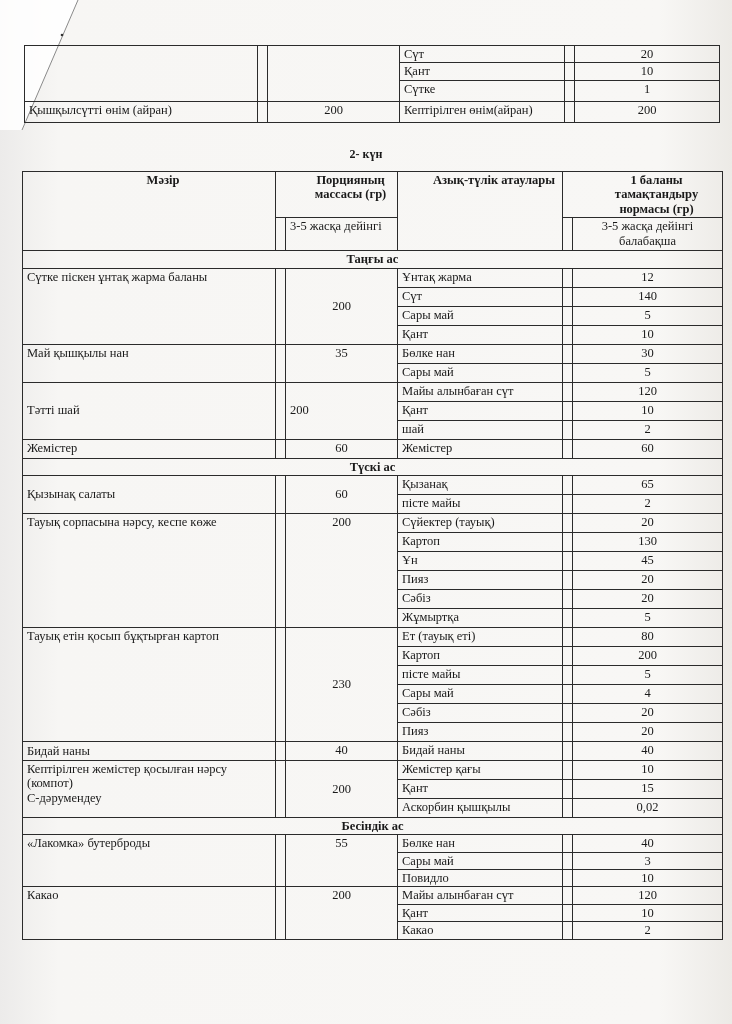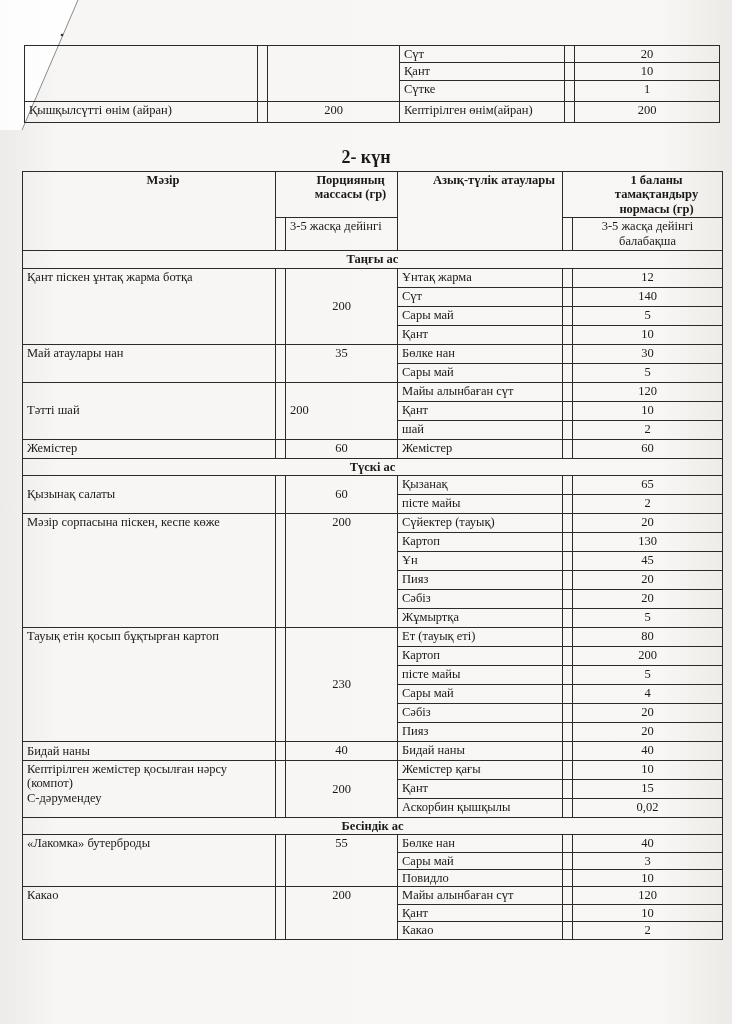--- a/index.html
+++ b/index.html
@@ -33,21 +33,21 @@
   }
   table.menu th { font-weight: bold; text-align: center; padding-left: 32px; }
   .c { text-align: center; }
   .mid { vertical-align: middle !important; }
   .gap { width: 8px; padding: 0 !important; }
   .section td {
     text-align: center; font-weight: bold; padding: 2px 0;
   }
   .day-title {
     position: absolute; left: 0; width: 732px; top: 147px;
-    text-align: center; font-weight: bold; font-size: 18px;
+    text-align: center; font-weight: bold; font-size: 12px;
   }
 </style>
 </head>
 <body>
 
 <div class="page">
 
   <svg class="fold" viewBox="0 0 90 130">
     <polygon points="0,0 78,0 22,130 0,130" fill="#ffffff" opacity="0.85"></polygon>
     <line x1="78" y1="0" x2="22" y2="130" stroke="#8a8a8a" stroke-width="1"></line>
@@ -119,21 +119,21 @@
       <td class="c">3-5 жасқа дейінгі балабақша</td>
     </tr>
 
     <tr class="section">
       <td colspan="6">Таңғы ас</td>
     </tr>
     </tbody>
       <tbody id="breakfast-body">
         <tr>
           <td rowspan="4">
-            <div>Қант піскен  ұнтақ жарма ботқа</div>
+            <div>Сүтке піскен  ұнтақ жарма баланы</div>
           </td>
           <td rowspan="4" class="gap"></td>
           <td rowspan="4" class="c mid">200</td>
           <td style="height: 16px;">Ұнтақ жарма</td>
           <td class="gap"></td>
           <td class="c">12</td>
         </tr>
         <tr>
           <td style="height: 16px;">Сүт</td>
           <td class="gap"></td>
@@ -144,21 +144,21 @@
           <td class="gap"></td>
           <td class="c">5</td>
         </tr>
         <tr>
           <td style="height: 16px;">Қант</td>
           <td class="gap"></td>
           <td class="c">10</td>
         </tr>
         <tr>
           <td rowspan="2">
-            <div> Май атаулары нан</div>
+            <div> Май қышқылы нан</div>
           </td>
           <td rowspan="2" class="gap"></td>
           <td rowspan="2" class="c">35</td>
           <td style="height: 16px;">Бөлке нан</td>
           <td class="gap"></td>
           <td class="c">30</td>
         </tr>
         <tr>
           <td style="height: 16px;">Сары май</td>
           <td class="gap"></td>
@@ -212,21 +212,21 @@
           <td class="gap"></td>
           <td class="c">65</td>
         </tr>
         <tr>
           <td style="height: 16px;">пісте майы</td>
           <td class="gap"></td>
           <td class="c">2</td>
         </tr>
         <tr>
           <td rowspan="6">
-            <div>Мәзір сорпасына піскен, кеспе көже</div>
+            <div>Тауық сорпасына нәрсу, кеспе көже</div>
           </td>
           <td rowspan="6" class="gap"></td>
           <td rowspan="6" class="c">200</td>
           <td style="height: 16px;">Сүйектер (тауық)</td>
           <td class="gap"></td>
           <td class="c">20</td>
         </tr>
         <tr>
           <td style="height: 16px;">Картоп</td>
           <td class="gap"></td>

